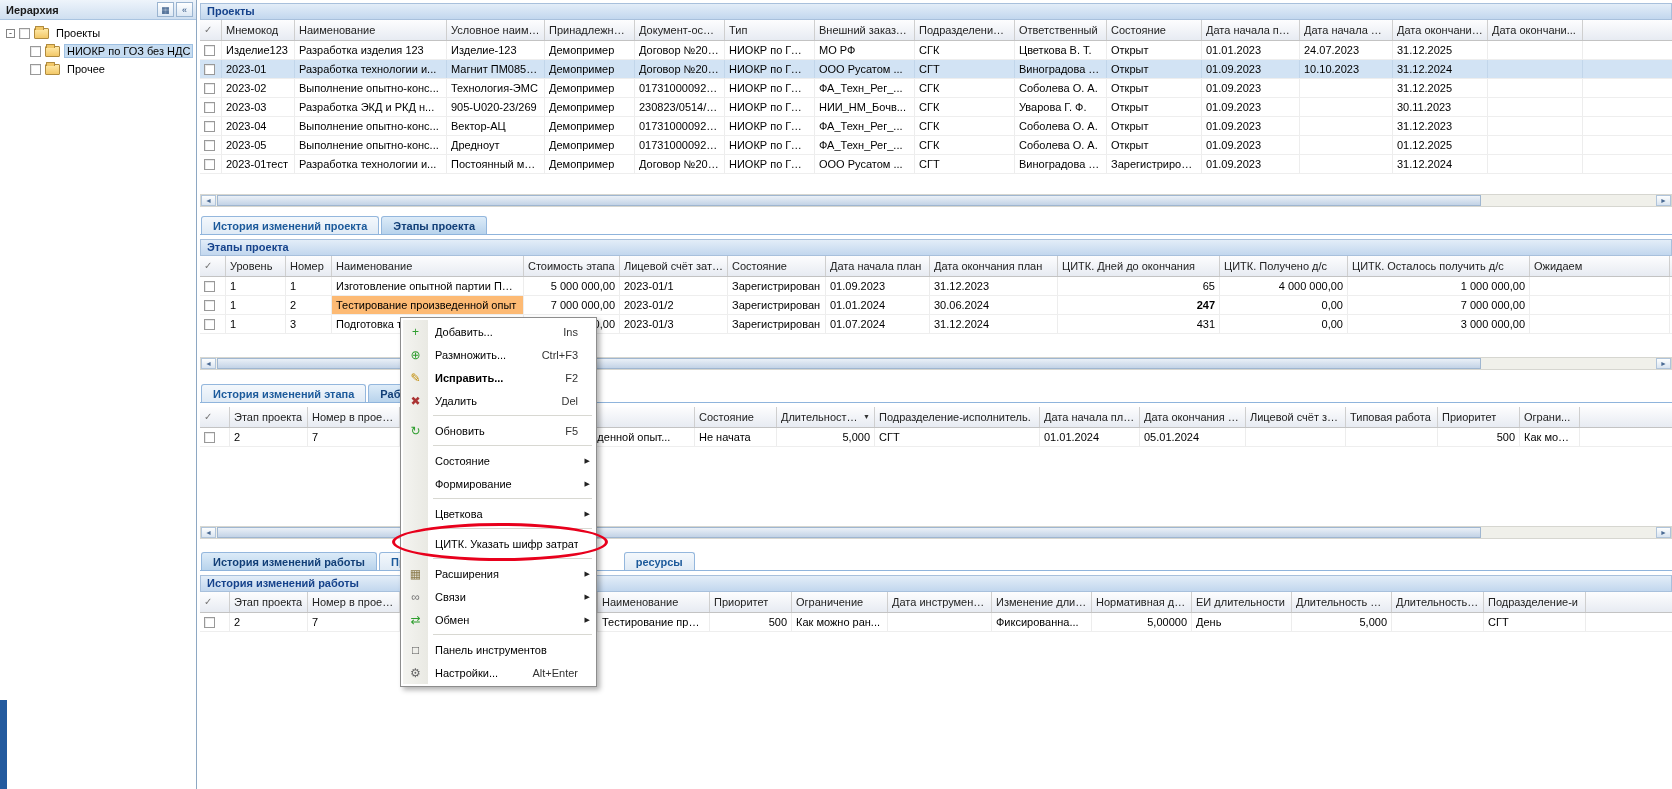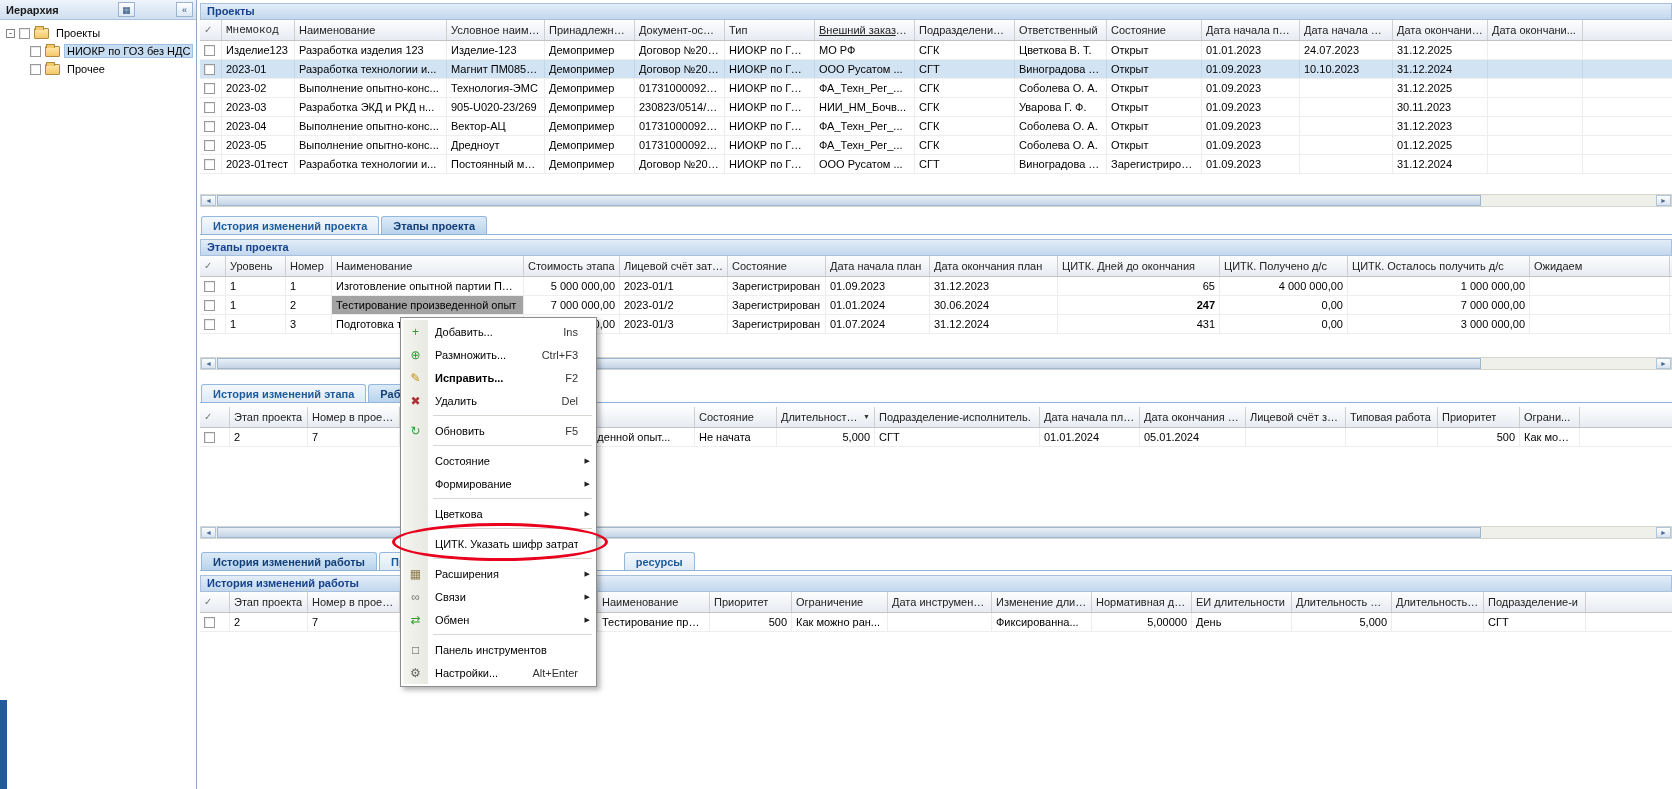--- a/index.html
+++ b/index.html
@@ -1,21 +1,21 @@
 <!DOCTYPE html>
 <html><head>
 <meta charset="utf-8">
 <style>
   * { margin:0; padding:0; box-sizing:border-box; }
   html,body { width:1672px; height:789px; overflow:hidden; }
   body { font-family:"Liberation Sans", sans-serif; font-size:11px; color:#000; background:#fff; position:relative; }
 
   
   #sidebar { position:absolute; left:0; top:0; width:197px; height:789px; background:#fff; border-right:1px solid #8ea8c3; }
-  #sidebar-header { height:20px; background:linear-gradient(#eef4fb,#cfdff0); border-bottom:1px solid #aac4e0; display:flex; align-items:center; padding:0 3px 0 6px;gap:39px; }
+  #sidebar-header { height:20px; background:linear-gradient(#eef4fb,#cfdff0); border-bottom:1px solid #aac4e0; display:flex; align-items:center; padding:0 3px 0 6px; }
   #sidebar-title { font-weight:bold; flex:1; color:#1a1a1a; }
   .sb-btn { width:17px; height:15px; border:1px solid #9ab4d0; background:linear-gradient(#ffffff,#dce8f4); display:flex; align-items:center; justify-content:center; font-size:9px; color:#2a4f7f; margin-left:2px; cursor:default; }
   #sidebar-tree { padding-top:4px; }
   .tree-row { display:flex; align-items:center; height:18px; padding-left:6px; white-space:nowrap; }
   .tree-row.child { padding-left:26px; }
   .exp { width:9px; height:9px; border:1px solid #848484; background:#fff; font-size:9px; line-height:7px; text-align:center; color:#333; display:inline-block; flex:0 0 auto; }
   .cb { width:11px; height:11px; border:1px solid #999; background:#fff; display:inline-block; box-shadow:inset 1px 1px 0 #e9e9e9; flex:0 0 auto; }
   .tree-row .cb { margin-left:4px; }
   .folder { width:15px; height:11px; background:linear-gradient(#ffe9a8,#f2c868); border:1px solid #b08b3e; border-radius:1px; position:relative; margin:0 2px 0 4px; flex:0 0 auto; }
   .folder::before { content:""; position:absolute; left:0; top:-3px; width:7px; height:3px; background:#f2c868; border:1px solid #b08b3e; border-bottom:none; border-radius:1px 1px 0 0; }
@@ -37,21 +37,21 @@
   .tbl { position:relative; background:#fff; }
   .trow { display:flex; height:19px; line-height:18px; border-bottom:1px solid #eeeeee; width:1600px; overflow:hidden; }
   .trow.thead { height:21px; line-height:20px; background:linear-gradient(#fdfdfe,#e7ebf2); border-bottom:1px solid #c3c3c3; }
   .cell { border-right:1px solid #ededed; padding:0 4px; overflow:hidden; white-space:nowrap; text-overflow:ellipsis; flex:0 0 auto; }
   .hcell { border-right:1px solid #cfcfcf; color:#222; display:flex; align-items:center; text-overflow:clip; }
   .hcell > span { overflow:hidden; text-overflow:ellipsis; white-space:nowrap; }
   .checkhead { color:#777; font-size:10px; }
   .num { text-align:right; }
   .selrow { background:#d2e3f4; }
   .selrow .cell { border-right-color:#c2d6ea; }
-  .selcell { background:#a3a3a3; }
+  .selcell { background:#fdba74; }
   .checkcell { display:flex; align-items:center; }
   .sortarrow { font-size:7px; color:#333; margin-left:3px; flex:0 0 auto; }
 
   
   .tabsrow { position:absolute; left:2px; right:0; height:22px; display:flex; align-items:flex-end; gap:2px; padding-left:1px; border-bottom:1px solid #8fb4dc; }
   #tabs-row1 { top:213px; } #tabs-row2 { top:381px; } #tabs-row3 { top:549px; }
   .tab { border:1px solid #94b7dd; border-bottom:none; border-radius:3px 3px 0 0; padding:3px 11px 2px 11px; background:linear-gradient(#f4f8fc,#dfeaf5); color:#1c5a9b; font-weight:bold; white-space:nowrap; cursor:default; }
   .tab.active { background:linear-gradient(#dcebf8,#b8d3ec); color:#123f77; }
   #tabs-row3 .tab:nth-child(3) { margin-left:198px; }
 
@@ -107,39 +107,39 @@
 
 <div id="main">
 
   <div class="section" id="projects-section">
     <div class="titlebar"><span>Проекты</span></div>
     <div class="tbl">
         <div class="trow thead">
           <div class="cell hcell checkhead" style="width: 22px;">
             <span>✓</span>
           </div>
-          <div class="cell hcell" style="width: 73px; font-family: Liberation Mono, monospace;">
+          <div class="cell hcell" style="width: 73px;">
             <span>Мнемокод</span>
           </div>
           <div class="cell hcell" style="width: 152px;">
             <span>Наименование</span>
           </div>
           <div class="cell hcell" style="width: 98px;">
             <span>Условное наименова...</span>
           </div>
           <div class="cell hcell" style="width: 90px;">
             <span>Принадлежность</span>
           </div>
           <div class="cell hcell" style="width: 90px;">
             <span>Документ-основан...</span>
           </div>
           <div class="cell hcell" style="width: 90px;">
             <span>Тип</span>
           </div>
-          <div class="cell hcell" style="width: 100px; text-decoration: underline;">
+          <div class="cell hcell" style="width: 100px;">
             <span>Внешний заказчик</span>
           </div>
           <div class="cell hcell" style="width: 100px;">
             <span>Подразделение-от...</span>
           </div>
           <div class="cell hcell" style="width: 92px;">
             <span>Ответственный</span>
           </div>
           <div class="cell hcell" style="width: 95px;">
             <span>Состояние</span>

